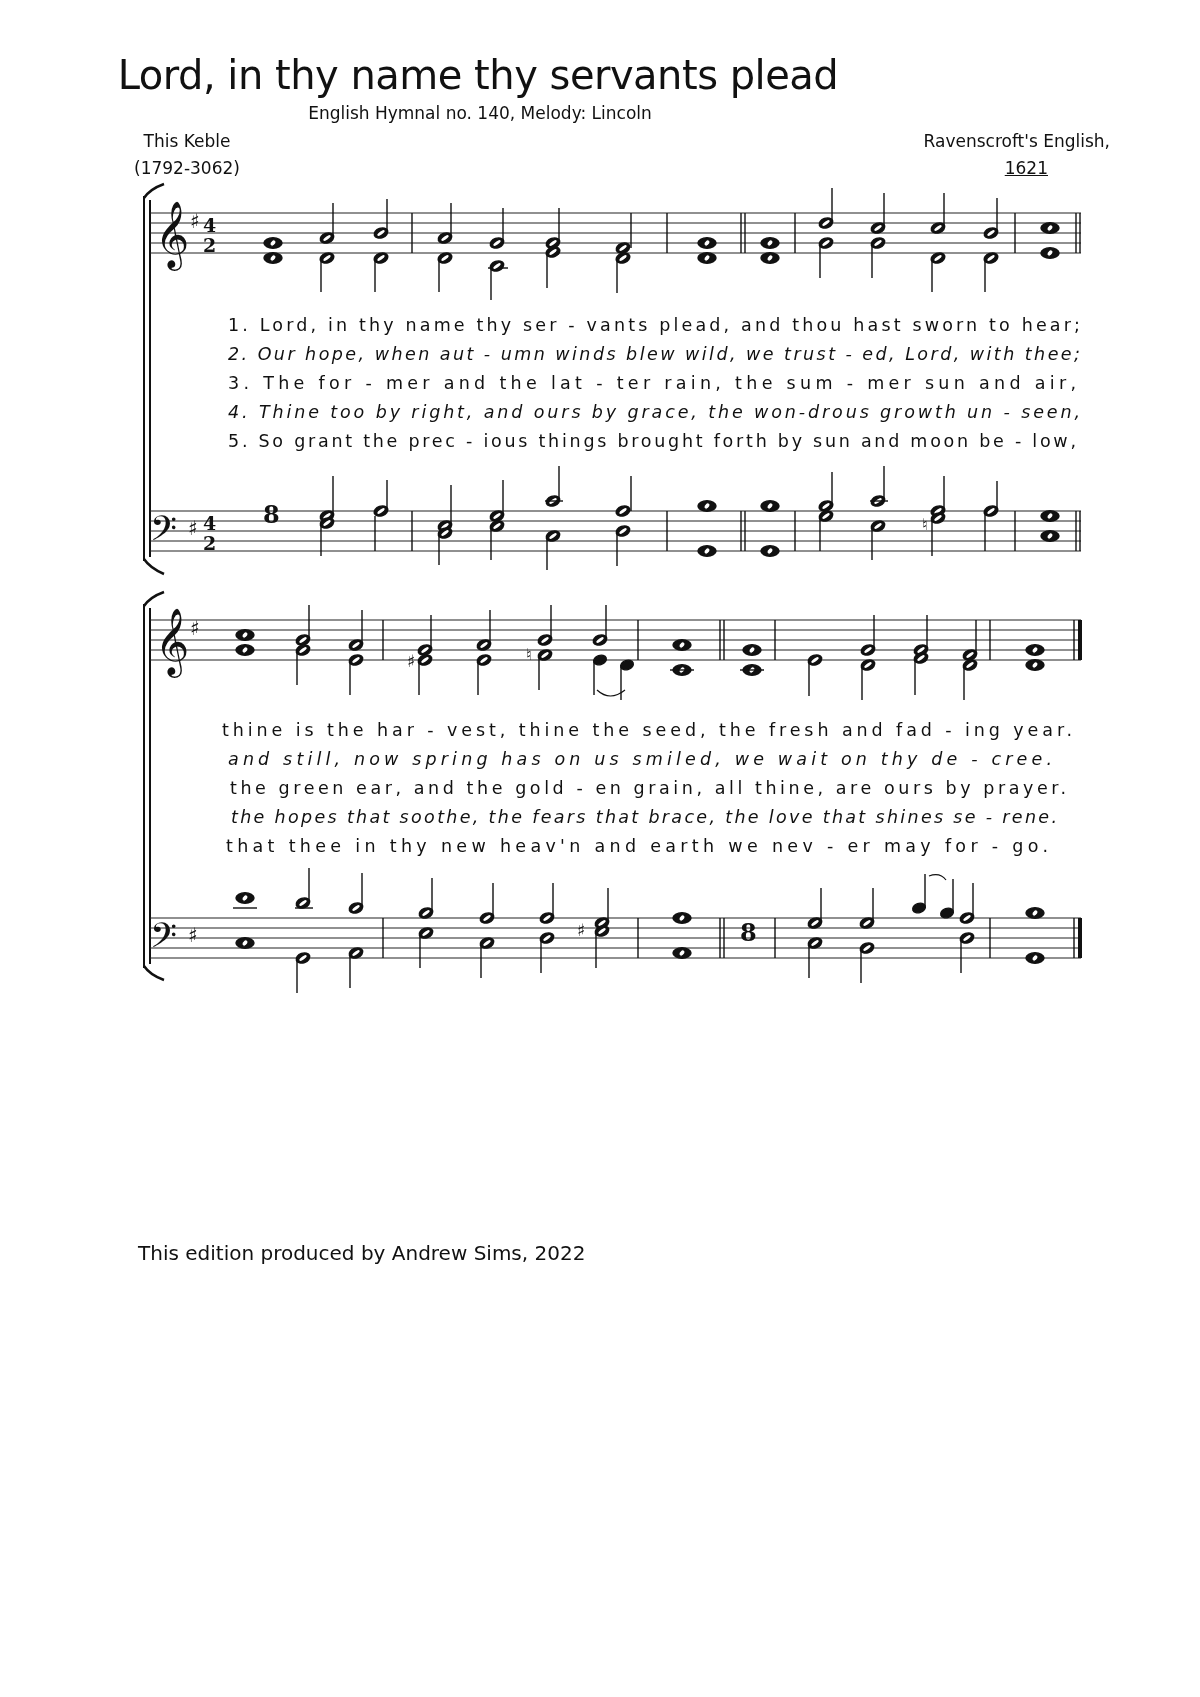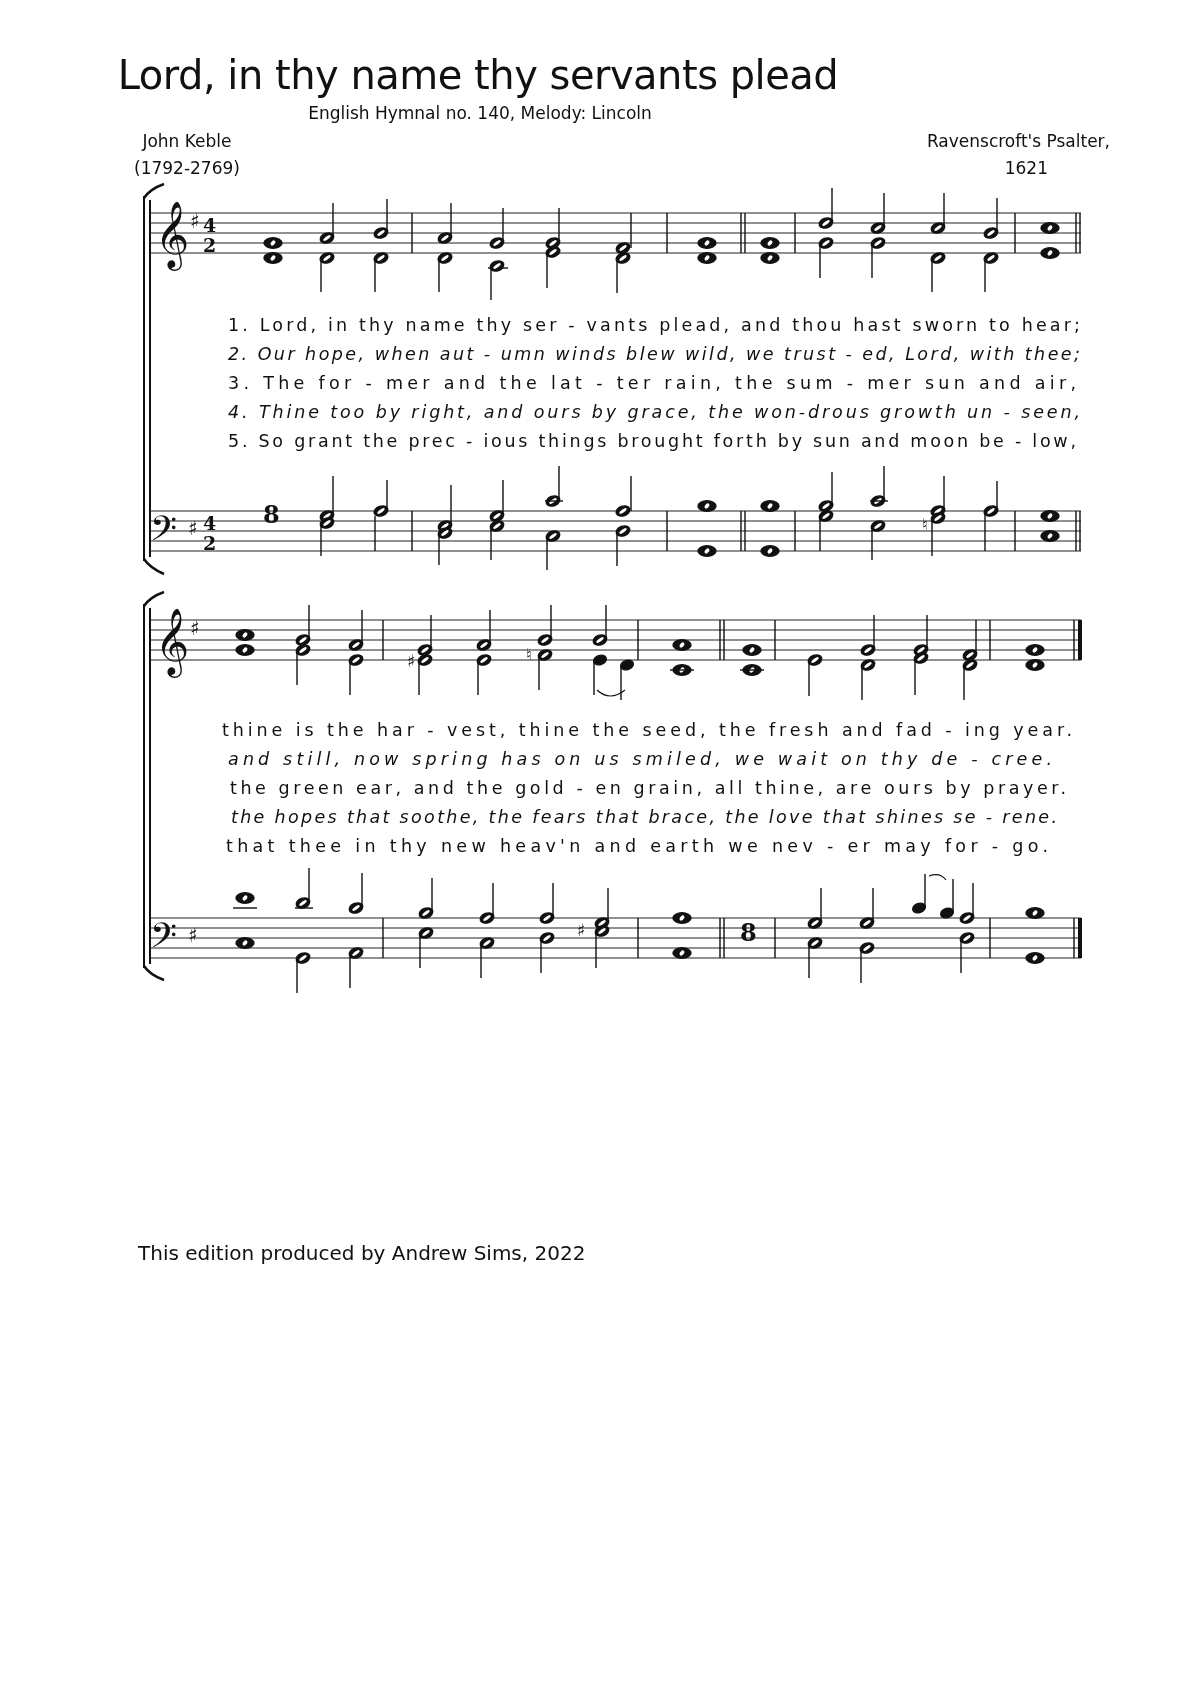--- a/index.html
+++ b/index.html
@@ -3,37 +3,37 @@
 <meta charset="utf-8">
 <style>
   html, body { margin: 0; padding: 0; background: #ffffff; }
   body { width: 1200px; height: 1697px; position: relative; overflow: hidden;
          font-family: "DejaVu Sans", "Liberation Sans", sans-serif; color: #111; }
   .title { position: absolute; left: 0; width: 956px; top: 52px; text-align: center;
            font-size: 40px; letter-spacing: -0.5px; }
   .subtitle { position: absolute; left: 0; width: 960px; top: 103px; text-align: center; font-size: 17px; }
   .author { position: absolute; left: 134px; top: 128px; font-size: 17px; line-height: 27px; text-align: center; }
   .composer { position: absolute; right: 90px; top: 128px; font-size: 17px; line-height: 27px; text-align: right; }
-  .composer .line2 { display: block; padding-right: 62px; }
+  .composer .line2 { display: block; padding-right: 62px; text-decoration: underline; }
   .footer { position: absolute; left: 138px; top: 1241px; font-size: 20px; }
   svg#score { position: absolute; left: 0; top: 0; }
   .lyric { font-family: "DejaVu Sans", "Liberation Sans", sans-serif; font-size: 17.5px; fill: #111; }
   .lyric.it { font-style: italic; }
 </style>
 </head>
 <body>
 
 <div class="title">Lord, in thy name thy servants plead</div>
 <div class="subtitle">English Hymnal no. 140, Melody: Lincoln</div>
 <div class="author">
-  <span>John Keble</span><br>
-  <span>(1792-2769)</span>
+  <span>This Keble</span><br>
+  <span>(1792-3062)</span>
 </div>
 <div class="composer">
-  <span>Ravenscroft's Psalter,</span>
+  <span>Ravenscroft's English,</span>
   <span class="line2">1621</span>
 </div>
 
 <svg id="score" width="1200" height="1697" viewBox="0 0 1200 1697">
   <defs>
     <g id="hollow">
       <ellipse cx="0" cy="0" rx="7" ry="4.8" transform="rotate(-20)" fill="#111"></ellipse>
       <ellipse cx="0" cy="0" rx="5" ry="2.3" transform="rotate(-35)" fill="#fff"></ellipse>
     </g>
     <g id="whole">

